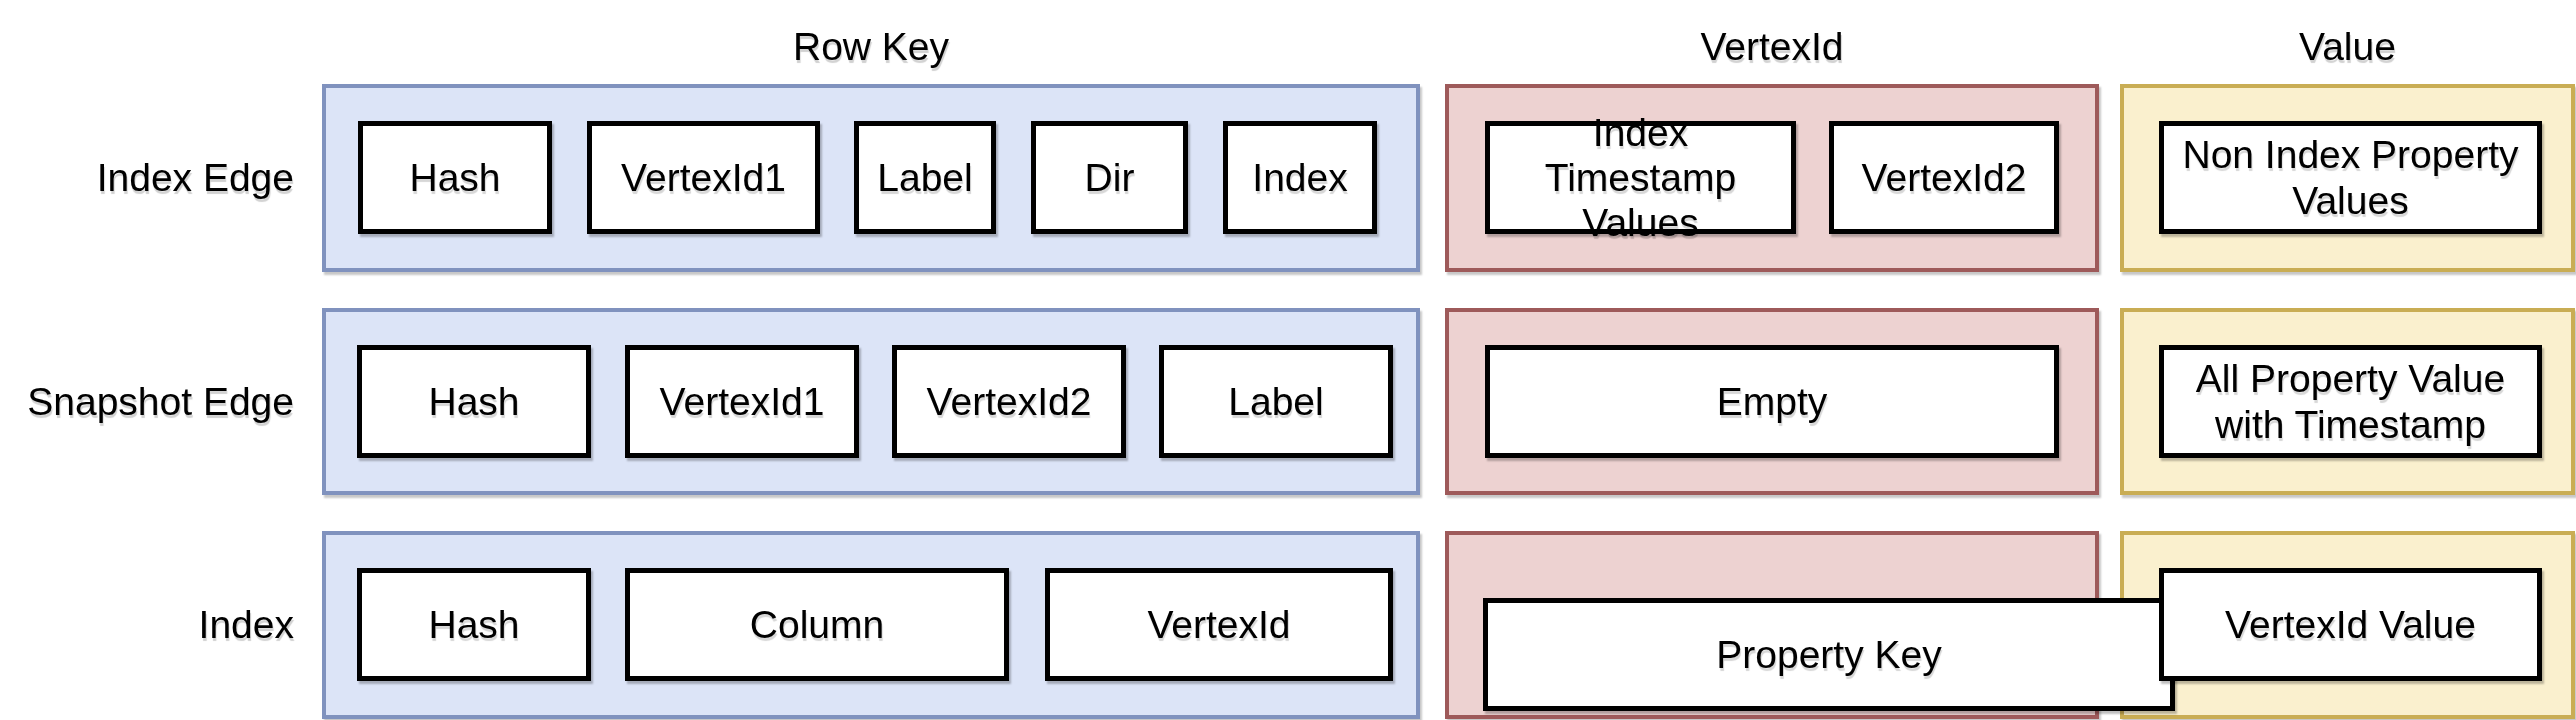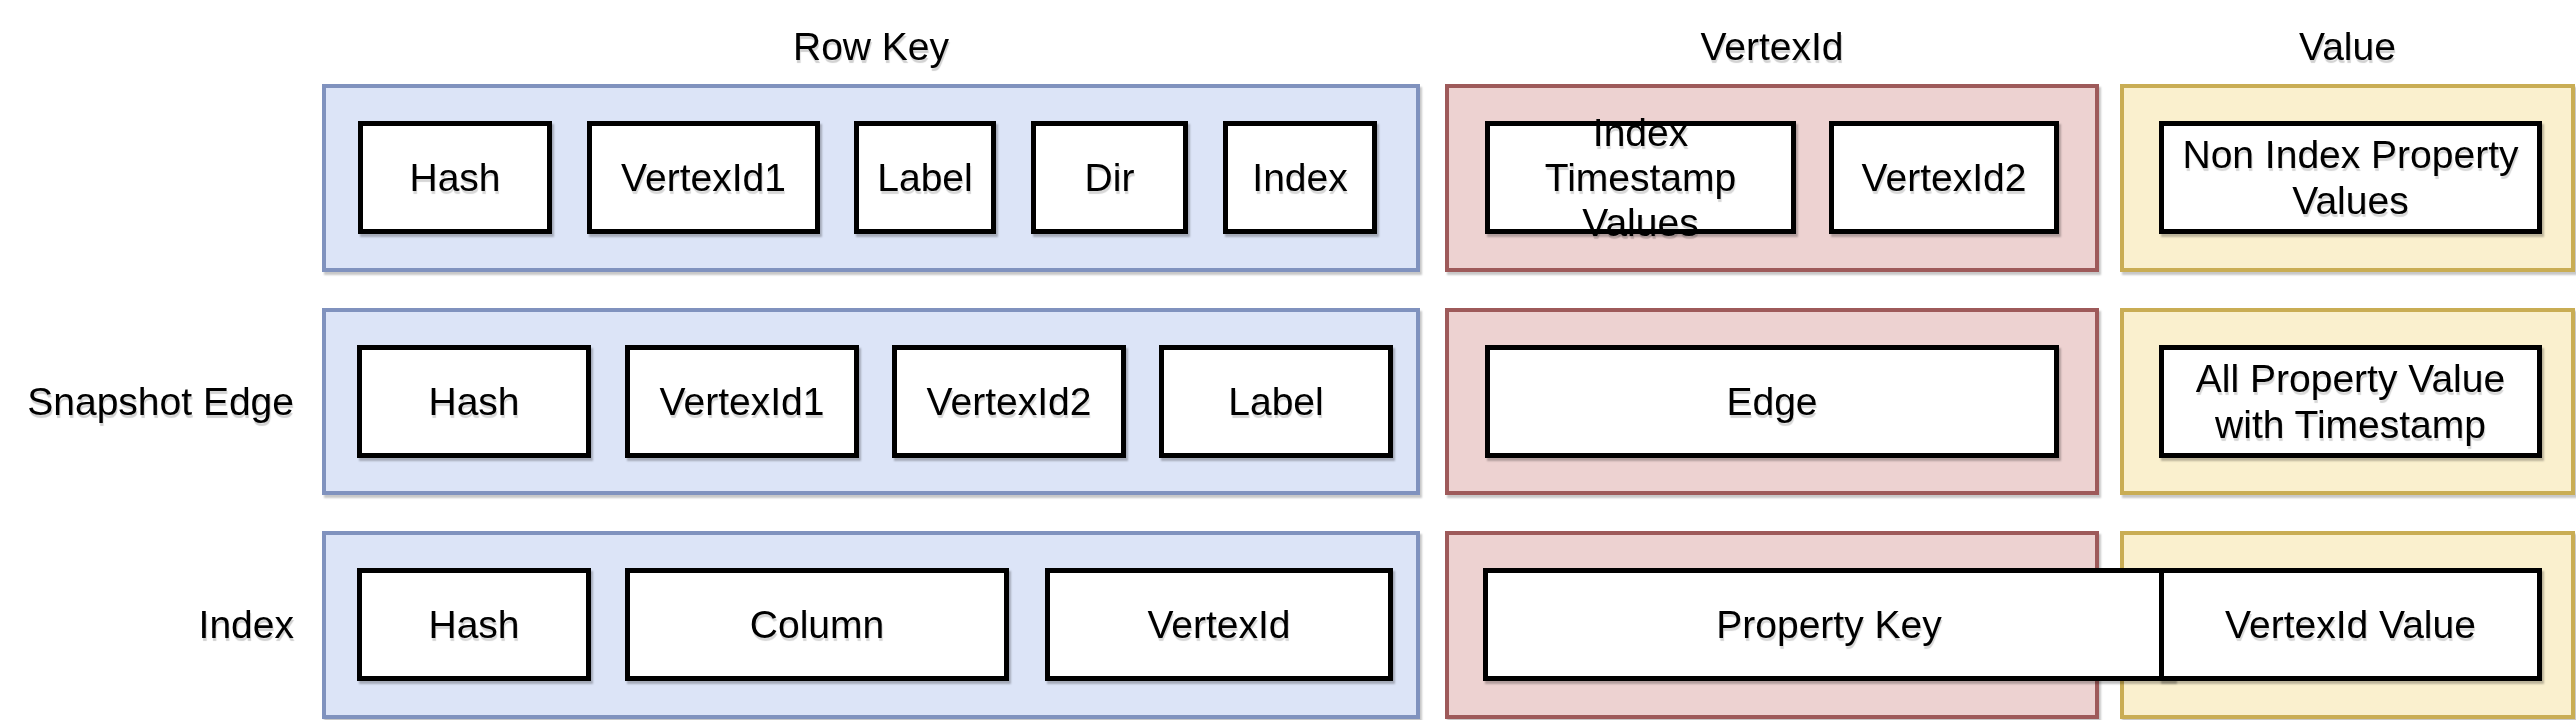--- a/index.html
+++ b/index.html
@@ -66,20 +66,21 @@
 </style>
 </head>
 <body>
 
 <div class="canvas">
 
   <div class="hdr" style="left:322px;top:18px;width:1098px">Row Key</div>
   <div class="hdr" style="left:1445px;top:18px;width:654px">VertexId</div>
   <div class="hdr" style="left:2120px;top:18px;width:455px">Value</div>
 
+  <div class="rowlabel" style="top:76px;height:188px">Index Edge</div>
   <div class="rowlabel" style="top:300px;height:187px">Snapshot Edge</div>
   <div class="rowlabel" style="top:523px;height:188px">Index</div>
 
   <div class="cont blue" style="left:322px;top:76px;width:1098px;height:188px"></div>
   <div class="cont red" style="left:1445px;top:76px;width:654px;height:188px"></div>
   <div class="cont yellow" style="left:2120px;top:76px;width:455px;height:188px"></div>
 
   <div class="cont blue" style="left:322px;top:300px;width:1098px;height:187px"></div>
   <div class="cont red" style="left:1445px;top:300px;width:654px;height:187px"></div>
   <div class="cont yellow" style="left:2120px;top:300px;width:455px;height:187px"></div>
@@ -94,23 +95,23 @@
   <div class="cell" style="left:1223px;top:113px;width:154px">Index</div>
   <div class="cell" style="left:1031px;top:113px;width:157px">Dir</div>
   <div class="cell" style="left:1485px;top:113px;width:311px">Index Timestamp Values</div>
   <div class="cell" style="left:1829px;top:113px;width:230px">VertexId2</div>
   <div class="cell" style="left:2159px;top:113px;width:383px">Non Index Property Values</div>
 
   <div class="cell" style="left:357px;top:337px;width:234px">Hash</div>
   <div class="cell" style="left:625px;top:337px;width:234px">VertexId1</div>
   <div class="cell" style="left:892px;top:337px;width:234px">VertexId2</div>
   <div class="cell" style="left:1159px;top:337px;width:234px">Label</div>
-  <div class="cell" style="left:1485px;top:337px;width:574px">Edge</div>
+  <div class="cell" style="left:1485px;top:337px;width:574px">Empty</div>
   <div class="cell" style="left:2159px;top:337px;width:383px">All Property Value with Timestamp</div>
 
   <div class="cell" style="left:357px;top:560px;width:234px">Hash</div>
   <div class="cell" style="left:625px;top:560px;width:384px">Column</div>
   <div class="cell" style="left:1045px;top:560px;width:348px">VertexId</div>
-  <div class="cell" style="left:1483px;top:560px;width:692px">Property Key</div>
+  <div class="cell" style="left:1483px;top:590px;width:692px">Property Key</div>
   <div class="cell" style="left:2159px;top:560px;width:383px">VertexId Value</div>
 
 </div>
 
 
 </body></html>

